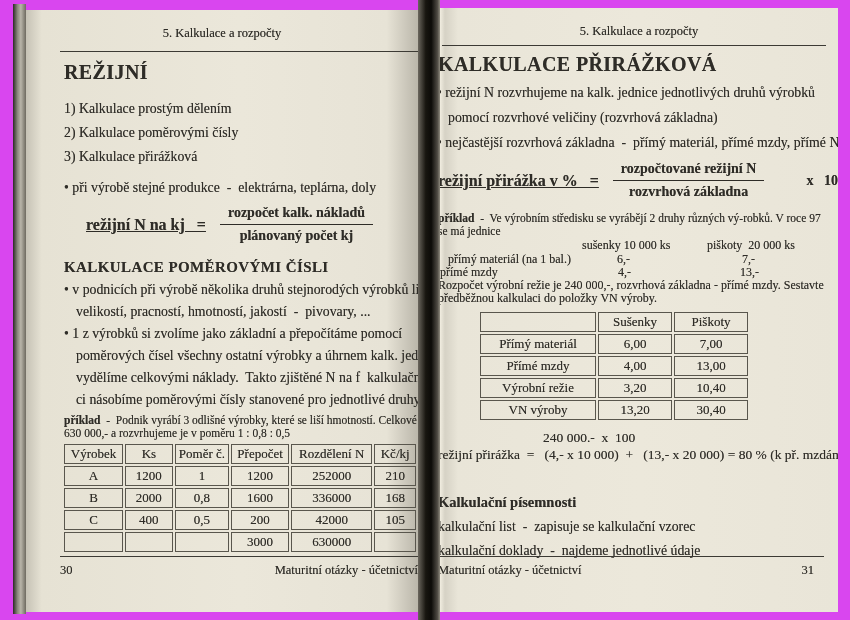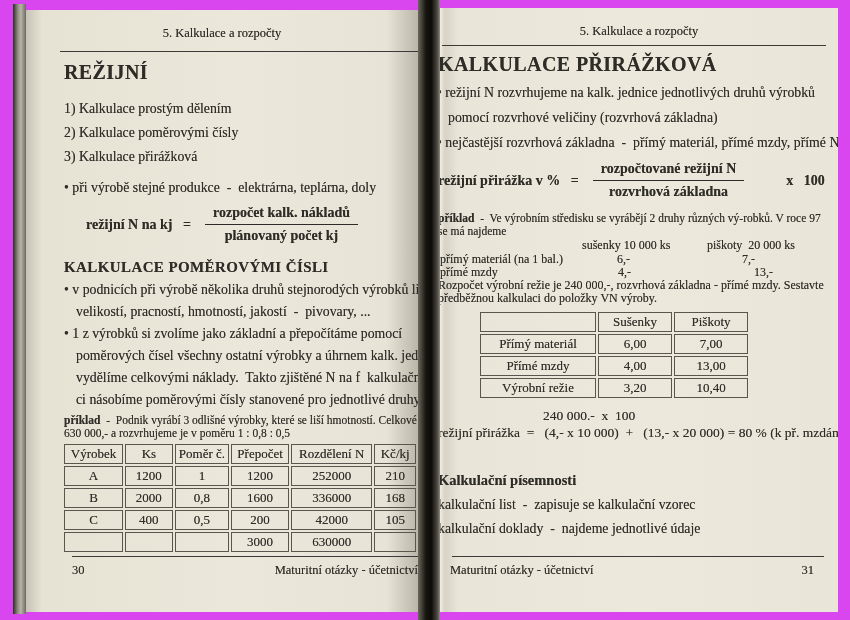--- a/index.html
+++ b/index.html
@@ -33,37 +33,37 @@
   .page-right .rule { margin:7px 12px 0 2px; }
   .h1 { font-weight:bold; font-size:20px; line-height:19px; letter-spacing:0.4px; white-space:pre; }
   .page-left .h1 { margin:11px 0 0 38px; }
   .ln { white-space:pre; overflow:hidden; }
   .body-ln { font-size:13.8px; }
   .list .ln { margin-left:38px; line-height:24px; }
   .list { margin-top:15px; }
   .h2 { font-weight:bold; font-size:15px; line-height:19px; letter-spacing:0.4px; white-space:pre; margin:8px 0 0 38px; }
   .bullet-one { margin:9px 0 0 38px; line-height:19px; }
   .formula { display:flex; align-items:center; margin:6px 0 0 60px; }
-  .formula .lhs { font-weight:bold; font-size:14px; white-space:pre; }
+  .formula .lhs { font-weight:bold; font-size:16px; white-space:pre;text-decoration:underline; }
   .fraction { display:inline-block; text-align:center; margin-left:14px; }
   .fraction .num { font-weight:bold; font-size:14px; line-height:20px; border-bottom:1.6px solid #2e2c27; padding:0 8px 1px; white-space:pre; }
   .fraction .den { font-weight:bold; font-size:14px; line-height:20px; padding-top:1px; white-space:pre; }
   .para .ln { line-height:22px; }
   .para { margin-left:38px; }
   .para .cont { margin-left:12px; }
   .small { font-size:11.5px; line-height:13px; }
   .priklad { margin:3px 0 0 38px; }
   .priklad b { font-weight:bold; }
   .tbl { border-collapse:separate; border-spacing:2px; }
   .tbl td { border:1px solid #59564d; text-align:center; font-size:13px; height:16px; padding:1px 2px; white-space:nowrap; }
   .tbl-left { margin:2px 0 0 36px; }
   .tbl-left .c0{width:58px}.tbl-left .c1{width:52px}.tbl-left .c2{width:50px}.tbl-left .c3{width:56px}.tbl-left .c4{width:82px}.tbl-left .c5{width:40px}
   .tbl-right { margin:4px 0 0 38px; }
   .tbl-right .c0{width:110px}.tbl-right .c1{width:68px}.tbl-right .c2{width:68px}
-  .footer { position:absolute; left:12px; right:0; top:546px; }
+  .footer { position:absolute; left:0; right:0; top:546px; }
   .page-right .footer { top:548px; }
   .footer .frule { border:0; border-top:1.5px solid #3c3a34; }
   .page-left .footer .frule { margin:0 0 0 34px; }
   .page-right .footer .frule { margin:0 14px 0 0; }
   .footer-row { display:flex; justify-content:space-between; font-size:12.5px; margin-top:6px; }
   .page-left .footer-row { padding-left:34px; }
   .page-right .footer-row { padding:0 24px 0 0; margin-left:-2px; }
   .rp-h1 { margin:9px 0 0 -2px; }
   .rp-bullets { margin-top:6px; }
   .rp-bullets .ln { line-height:25px; margin-left:-3px; }
@@ -199,36 +199,36 @@
       <span class="lhs">režijní přirážka v %   =</span>
       <span class="fraction">
         <span class="num" style="display:block">rozpočtované režijní N</span>
         <span class="den" style="display:block">rozvrhová základna</span>
       </span>
       <span class="x100">x   100</span>
     </div>
 
     <div class="rp-priklad small">
       <div class="ln"><b>příklad</b><span>  -  Ve výrobním středisku se vyrábějí 2 druhy různých vý-robků. V roce 97</span></div>
-      <div class="ln">se má najdeme</div>
+      <div class="ln">se má jednice</div>
     </div>
 
     <div class="r-row">
       <span style="left:142px">sušenky 10 000 ks</span>
       <span style="left:267px">piškoty  20 000 ks</span>
     </div>
     <div class="r-row">
-      <span style="left:0">přímý materiál (na 1 bal.)</span>
+      <span style="left:8px">přímý materiál (na 1 bal.)</span>
       <span style="left:177px">6,-</span>
       <span style="left:302px">7,-</span>
     </div>
     <div class="r-row">
       <span style="left:0">přímé mzdy</span>
       <span style="left:178px">4,-</span>
-      <span style="left:314px">13,-</span>
+      <span style="left:300px">13,-</span>
     </div>
 
     <div class="note">
       <div class="ln">Rozpočet výrobní režie je 240 000,-, rozvrhová základna - přímé mzdy. Sestavte</div>
       <div class="ln">předběžnou kalkulaci do položky VN výroby.</div>
     </div>
 
     <table class="tbl tbl-right">
       <tbody>
           <tr>
@@ -244,20 +244,25 @@
       <tr>
         <td>Přímé mzdy</td>
         <td>4,00</td>
         <td>13,00</td>
       </tr>
       <tr>
         <td>Výrobní režie</td>
         <td>3,20</td>
         <td>10,40</td>
       </tr>
+      <tr>
+        <td>VN výroby</td>
+        <td>13,20</td>
+        <td>30,40</td>
+      </tr>
     </tbody>
       </table>
 
     <div class="ln calc-num">240 000.-  x  100</div>
     <div class="ln calc-line">režijní přirážka  =   (4,- x 10 000)  +   (13,- x 20 000) = 80 % (k př. mzdám)</div>
 
     <div class="h3">Kalkulační písemnosti</div>
     <div class="pis">
       <div class="ln">kalkulační list  -  zapisuje se kalkulační vzorec</div>
       <div class="ln">kalkulační doklady  -  najdeme jednotlivé údaje</div>

